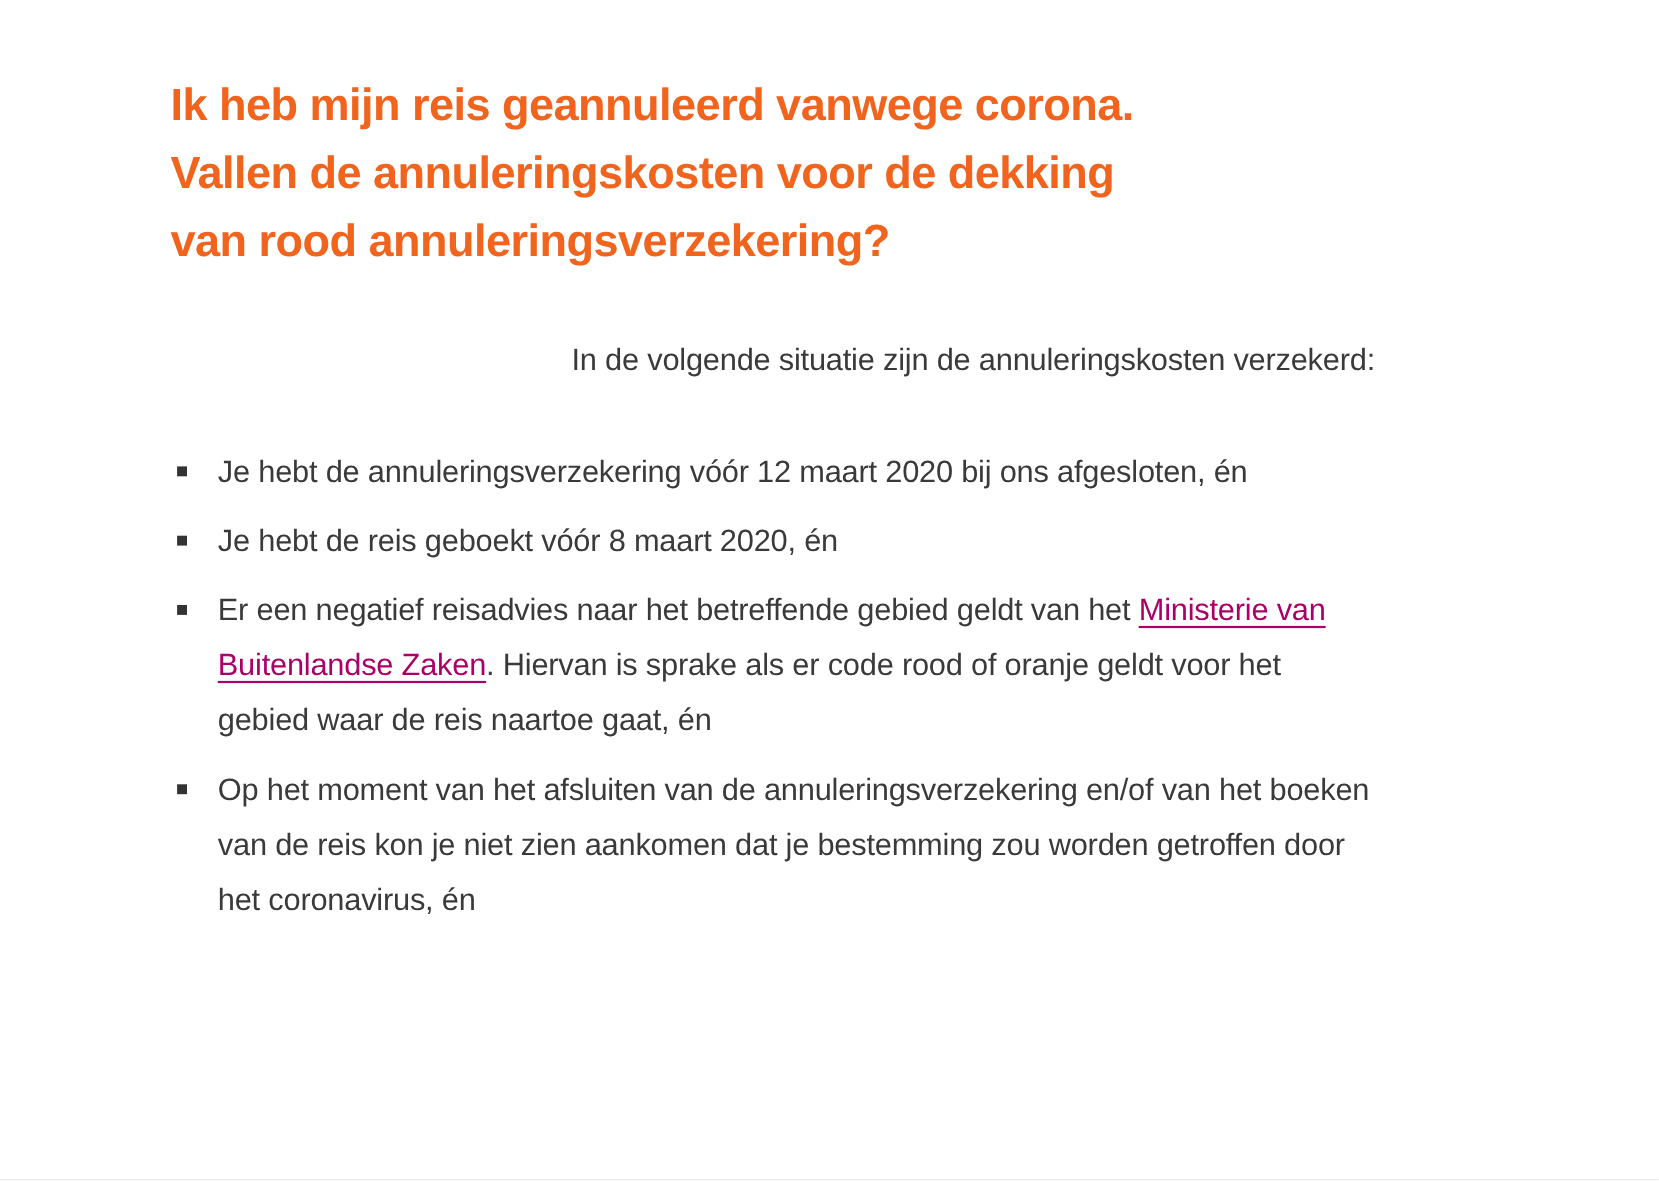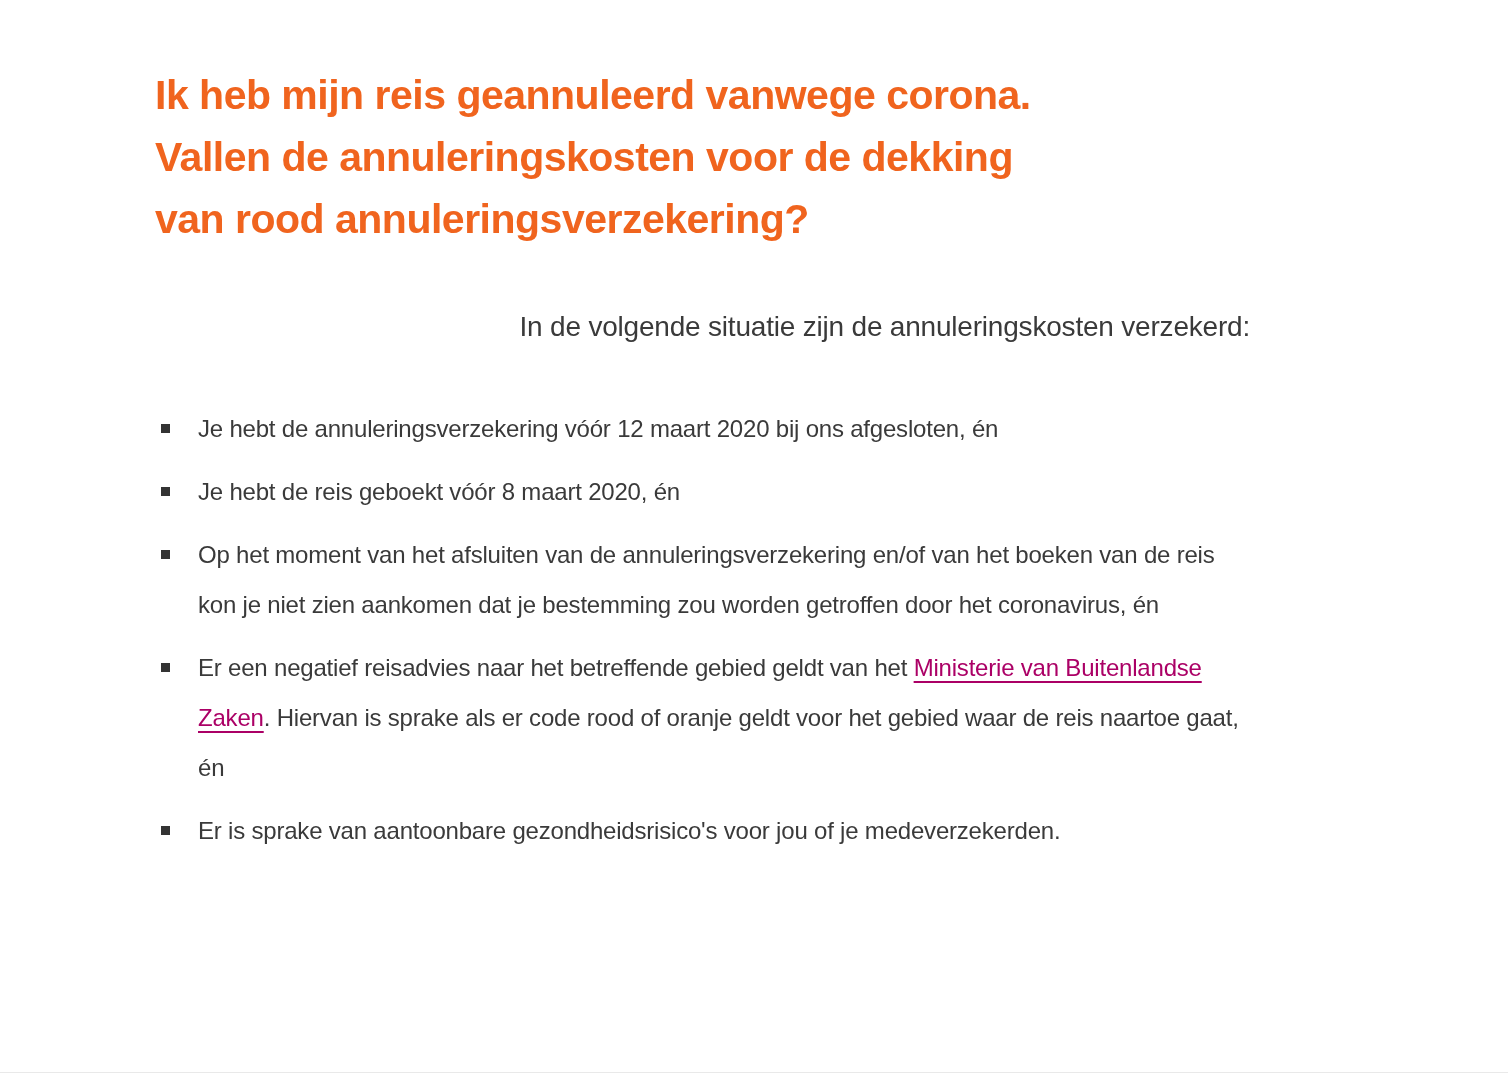--- a/index.html
+++ b/index.html
@@ -41,21 +41,21 @@
   }
   ul.conditions-list {
     list-style: none;
     margin: 56px 0 0 0;
     padding: 0;
     width: 1092px;
   }
   ul.conditions-list li {
     position: relative;
     padding-left: 43px;
-    font-size: 24px;
+    font-size: 28px;
     line-height: 50px;
     color: #3a3a3a;
     letter-spacing: -0.2px;
     margin-bottom: 13px;
   }
   ul.conditions-list li::before {
     content: "";
     position: absolute;
     left: 6px;
     top: 20px;
@@ -93,25 +93,22 @@
   <p class="intro">In de volgende situatie zijn de annuleringskosten verzekerd:</p>
 
   <ul class="conditions-list">
     <li>
       <span>Je hebt de annuleringsverzekering vóór 12 maart 2020 bij ons afgesloten, én</span>
     </li>
     <li>
       <span>Je hebt de reis geboekt vóór 8 maart 2020, én</span>
     </li>
     <li>
-      <span>Op het moment van het afsluiten van de annuleringsverzekering en/of van het boeken van de reis kon je niet zien aankomen dat je bestemming zou worden getroffen door het coronavirus, én</span>
-    </li>
-    <li>
       <span>Er een negatief reisadvies naar het betreffende gebied geldt van het </span><a class="text-link" href="#">Ministerie van Buitenlandse Zaken</a><span>. Hiervan is sprake als er code rood of oranje geldt voor het gebied waar de reis naartoe gaat, én</span>
     </li>
     <li>
-      <span>Er is sprake van aantoonbare gezondheidsrisico's voor jou of je medeverzekerden.</span>
+      <span>Op het moment van het afsluiten van de annuleringsverzekering en/of van het boeken van de reis kon je niet zien aankomen dat je bestemming zou worden getroffen door het coronavirus, én</span>
     </li>
   </ul>
 
 </main>
 
 <div class="bottom-divider"></div>
 
 </body></html>

